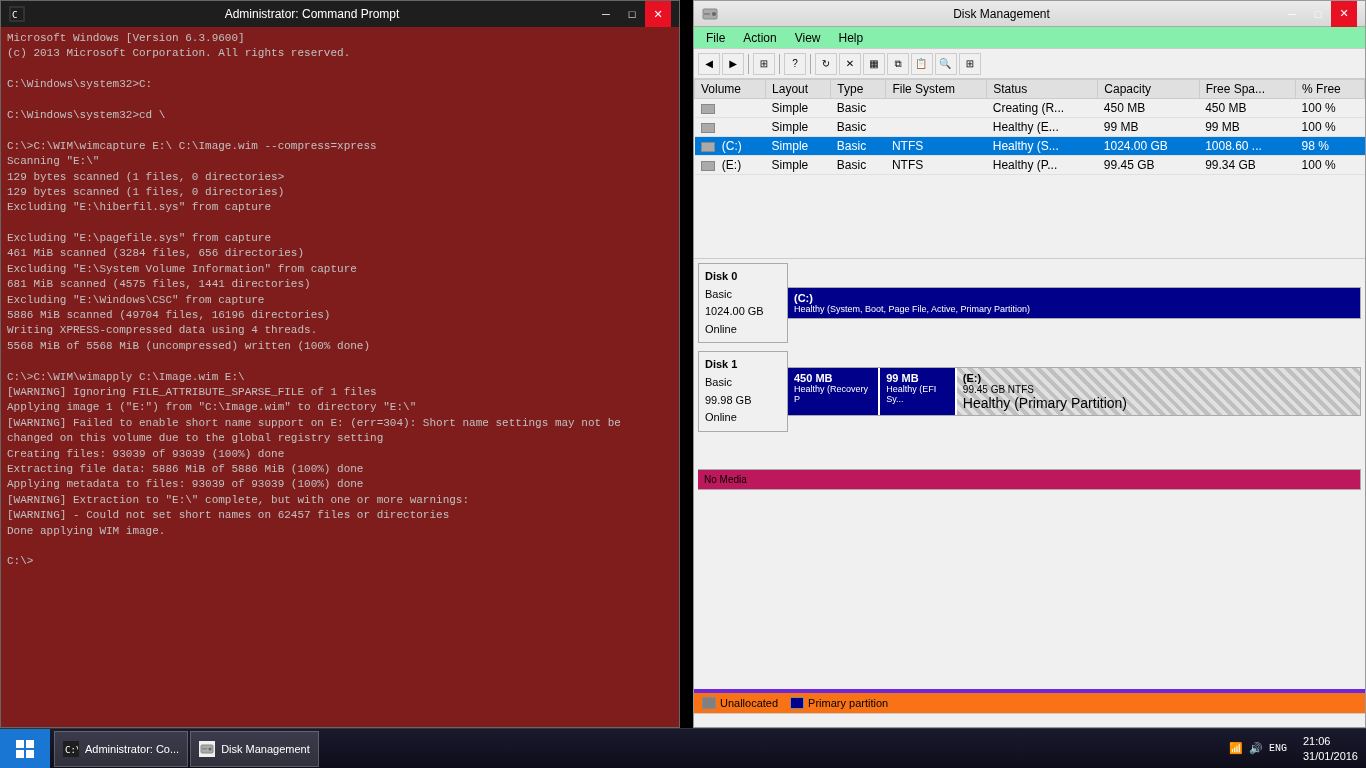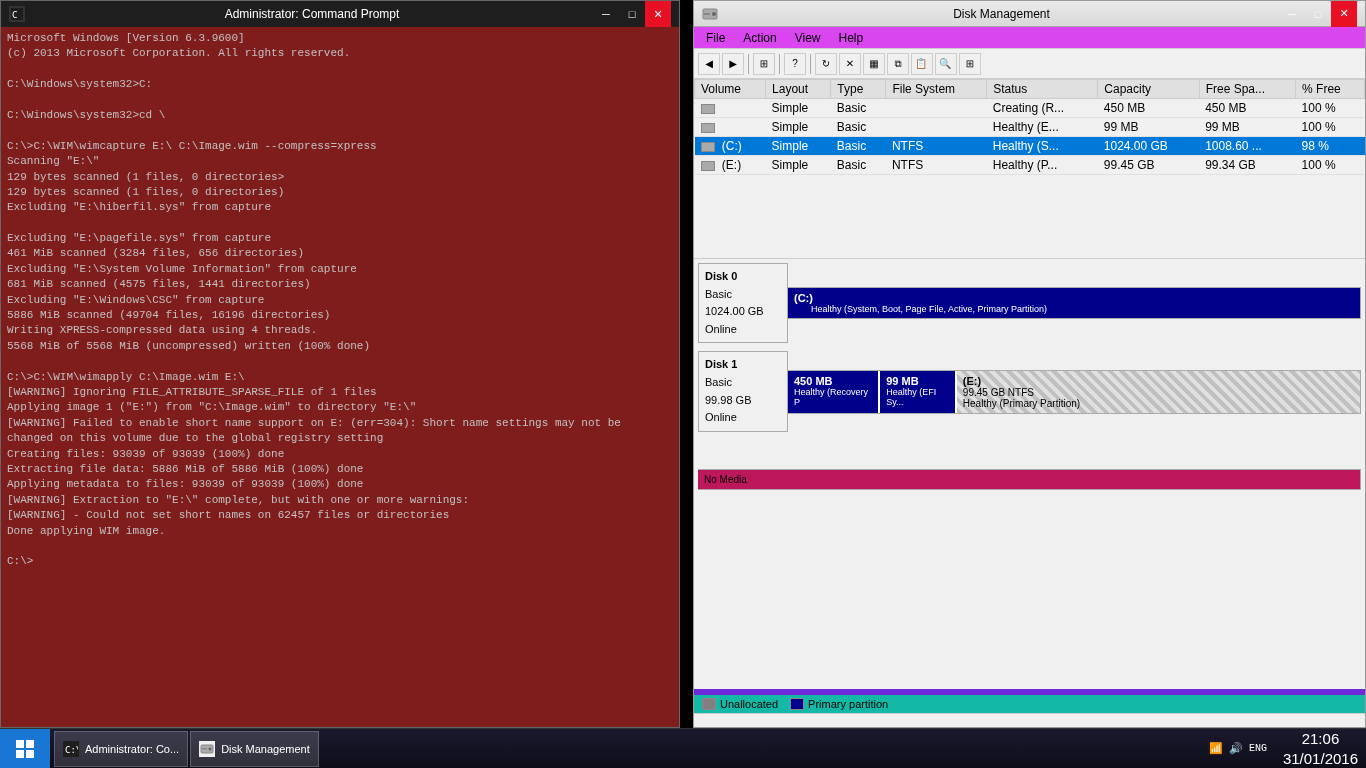--- a/index.html
+++ b/index.html
@@ -20,21 +20,21 @@
     .taskbar-items { display: flex; align-items: center; flex: 1; padding: 0 4px; gap: 2px; }
     .taskbar-item {
       height: 36px; padding: 0 8px; display: flex; align-items: center; gap: 6px;
       background: rgba(255,255,255,0.15); border: 1px solid rgba(255,255,255,0.2);
       cursor: pointer; color: white; font-size: 11px; min-width: 120px;
     }
     .taskbar-icon { width: 16px; height: 16px; }
     .taskbar-tray {
       display: flex; align-items: center; padding: 0 8px; gap: 6px; color: white; font-size: 11px;
     }
-    .taskbar-clock { text-align: center; padding: 0 8px; color: white; font-size: 15px; line-height: 1.3; }
+    .taskbar-clock { padding: 0 8px; color: white; font-size: 11px; line-height: 1.3; }
 
     
     .cmd-window {
       position: absolute; top: 0; left: 0; width: 680px; height: 728px;
       background: #000; border: 1px solid #666;
       display: flex; flex-direction: column;
     }
     .cmd-titlebar {
       height: 26px; background: #1e1e1e; display: flex; align-items: center;
       padding: 0 8px; color: white; font-size: 12px; user-select: none;
@@ -59,21 +59,21 @@
       display: flex; flex-direction: column;
     }
     .dm-titlebar {
       height: 26px; background: linear-gradient(to bottom, #ebebeb, #d8d8d8);
       display: flex; align-items: center; padding: 0 8px; border-bottom: 1px solid #aaa;
       user-select: none;
     }
     .dm-titlebar-icon { width: 16px; height: 16px; margin-right: 6px; }
     .dm-title { flex: 1; text-align: center; font-size: 12px; color: #000; }
     .dm-menubar {
-      height: 22px; background: #d946ef; display: flex; align-items: center;
+      height: 22px; background: #86efac; display: flex; align-items: center;
       padding: 0 4px; border-bottom: 1px solid #ccc; gap: 2px;
     }
     .dm-menu-item {
       padding: 2px 8px; cursor: pointer; font-size: 12px; color: #000;
     }
     .dm-toolbar {
       height: 30px; background: #f0f0f0; display: flex; align-items: center;
       padding: 2px 4px; border-bottom: 1px solid #ccc; gap: 2px;
     }
     .tb-btn {
@@ -122,21 +122,21 @@
       background: repeating-linear-gradient(45deg, #c0c0c0, #c0c0c0 4px, #e0e0e0 4px, #e0e0e0 8px);
       color: #000;
     }
     .partition.efi { background: #00008b; color: white; }
     .partition strong { font-size: 11px; font-weight: bold; }
     .partition span { font-size: 10px; }
 
     
     .dm-legend {
       height: 24px; display: flex; align-items: center; padding: 0 8px; gap: 12px;
-      border-top: 6px solid #6d28d9; background: #14b8a6; font-size: 11px;
+      border-top: 4px solid #6d28d9; background: #f97316; font-size: 11px;
     }
     .legend-item { display: flex; align-items: center; gap: 4px; }
     .legend-box { width: 14px; height: 12px; border: 1px solid #888; }
     .legend-unalloc { background: #808080; }
     .legend-primary { background: #00008b; }
 
     
     .dm-hscroll {
       height: 14px; background: #f0f0f0; border-top: 1px solid #ccc;
     }
@@ -309,42 +309,42 @@
         </tbody>
     </table>
   </div>
 
   <div class="dm-disk-area" id="disk-diagram-area">
   <div class="disk-row">
         <div class="disk-label"><strong>Disk 0</strong>Basic<br>1024.00 GB<br>Online</div>
         <div class="disk-partitions">
           <div class="partition primary" style="flex: 1 1 0%;">
             <strong>(C:)</strong>
-            <span style="font-size:9px;margin-left:17px;">Healthy (System, Boot, Page File, Active, Primary Partition)</span>
+            <span style="font-size:9px;">Healthy (System, Boot, Page File, Active, Primary Partition)</span>
           </div>
         </div>
       </div>
       <div style="height: 4px;"></div>
       <div class="disk-row">
         <div class="disk-label"><strong>Disk 1</strong>Basic<br>99.98 GB<br>Online</div>
         <div class="disk-partitions">
           <div class="partition primary" style="flex: 1 1 0%;">
             <strong>450 MB</strong>
             <span></span>
             <span style="font-size:9px;">Healthy (Recovery P</span>
           </div>
           <div class="partition efi" style="flex: 0.8 1 0%;">
             <strong>99 MB</strong>
             <span></span>
             <span style="font-size:9px;">Healthy (EFI Sy...</span>
           </div>
           <div class="partition hatched" style="flex: 5 1 0%;">
             <strong>(E:)</strong>
             <span>99.45 GB NTFS</span>
-            <span style="font-size:10px;">Healthy (Primary Partition)</span>
+            <span style="font-size:14px;">Healthy (Primary Partition)</span>
           </div>
         </div>
       </div>
       <div style="height: 4px;"></div>
       <div class="disk-row">
         <div class="disk-partitions">
           <div class="partition " style="flex: 1 1 0%; background: #be185d; color: rgb(0, 0, 0);">
             <span>No Media</span>
           </div>
         </div>

